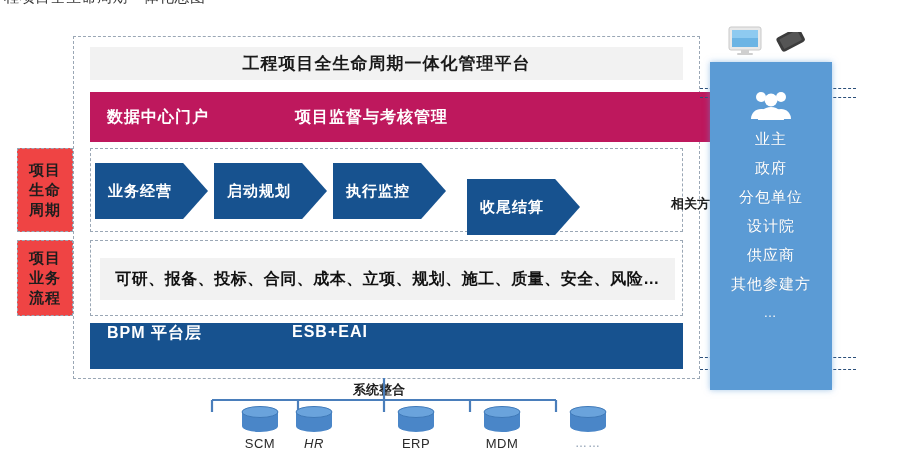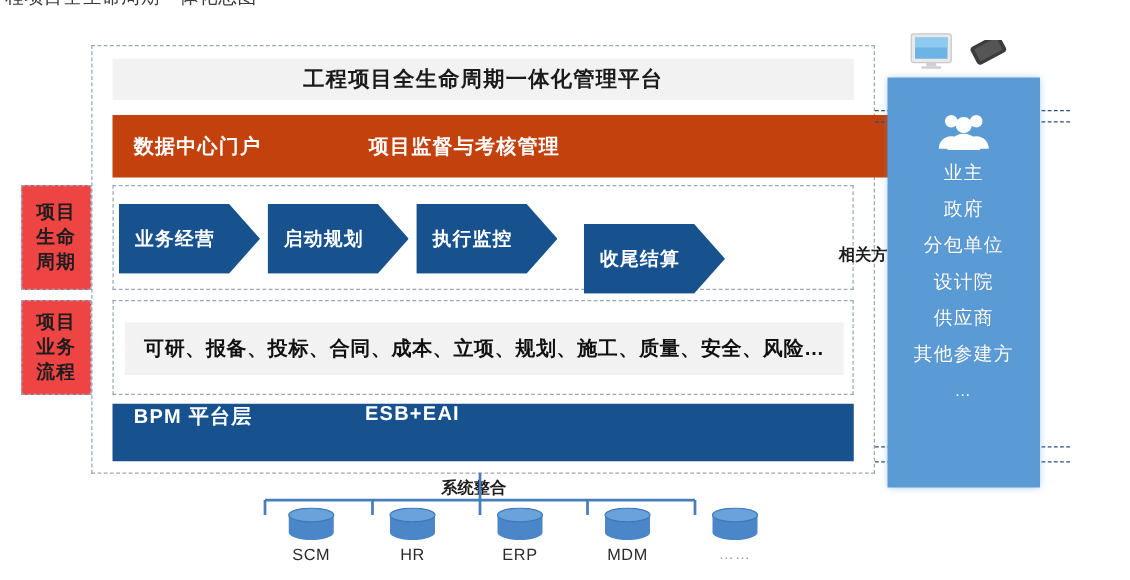--- a/index.html
+++ b/index.html
@@ -34,21 +34,21 @@
     background:#f2f2f2;
     display:flex;align-items:center;justify-content:center;
   }
   .title-band .t{
     font-size:17px;font-weight:bold;color:#1a1a1a;letter-spacing:1px;
   }
 
   
   .portal-band{
     position:absolute;left:90px;top:92px;width:697px;height:50px;
-    background:#c2410c;
+    background:#be185d;
     display:flex;align-items:center;
   }
   .portal-band .p1{
     color:#fff;font-size:16px;font-weight:bold;margin-left:17px;letter-spacing:1px;
   }
   .portal-band .p2{
     color:#fff;font-size:16px;font-weight:bold;margin-left:86px;letter-spacing:1px;
   }
 
   
@@ -274,29 +274,29 @@
   <svg class="connector-svg" width="420" height="36" viewBox="0 0 420 36" aria-hidden="true">
     <line x1="204" y1="0" x2="204" y2="22" stroke="#4a7ebb" stroke-width="2.2"></line>
     <line x1="32" y1="22" x2="376" y2="22" stroke="#4a7ebb" stroke-width="2.2"></line>
     <line x1="32" y1="22" x2="32" y2="34" stroke="#4a7ebb" stroke-width="2.2"></line>
     <line x1="118" y1="22" x2="118" y2="34" stroke="#4a7ebb" stroke-width="2.2"></line>
     <line x1="204" y1="22" x2="204" y2="34" stroke="#4a7ebb" stroke-width="2.2"></line>
     <line x1="290" y1="22" x2="290" y2="34" stroke="#4a7ebb" stroke-width="2.2"></line>
     <line x1="376" y1="22" x2="376" y2="34" stroke="#4a7ebb" stroke-width="2.2"></line>
   </svg>
   <div class="db-row" id="db-row">
-      <div class="db" style="left: 5px;">
+      <div class="db" style="left: 16px;">
         <svg class="cyl" width="40" height="26" viewBox="0 0 40 26">
           <path d="M2 6 h36 v14 a18 6 0 0 1 -36 0 z" fill="#4a86c8"></path>
           <ellipse cx="20" cy="6" rx="18" ry="5.5" fill="#6aa3dc"></ellipse>
           <ellipse cx="20" cy="6" rx="18" ry="5.5" fill="none" stroke="#3f79b8" stroke-width="1"></ellipse>
         </svg>
         <span class="lbl">SCM</span>
       </div>
-      <div class="db" style="left: 86px;">
+      <div class="db" style="left: 70px; font-style: italic;">
         <svg class="cyl" width="40" height="26" viewBox="0 0 40 26">
           <path d="M2 6 h36 v14 a18 6 0 0 1 -36 0 z" fill="#4a86c8"></path>
           <ellipse cx="20" cy="6" rx="18" ry="5.5" fill="#6aa3dc"></ellipse>
           <ellipse cx="20" cy="6" rx="18" ry="5.5" fill="none" stroke="#3f79b8" stroke-width="1"></ellipse>
         </svg>
         <span class="lbl">HR</span>
       </div>
       <div class="db" style="left: 172px;">
         <svg class="cyl" width="40" height="26" viewBox="0 0 40 26">
           <path d="M2 6 h36 v14 a18 6 0 0 1 -36 0 z" fill="#4a86c8"></path>

